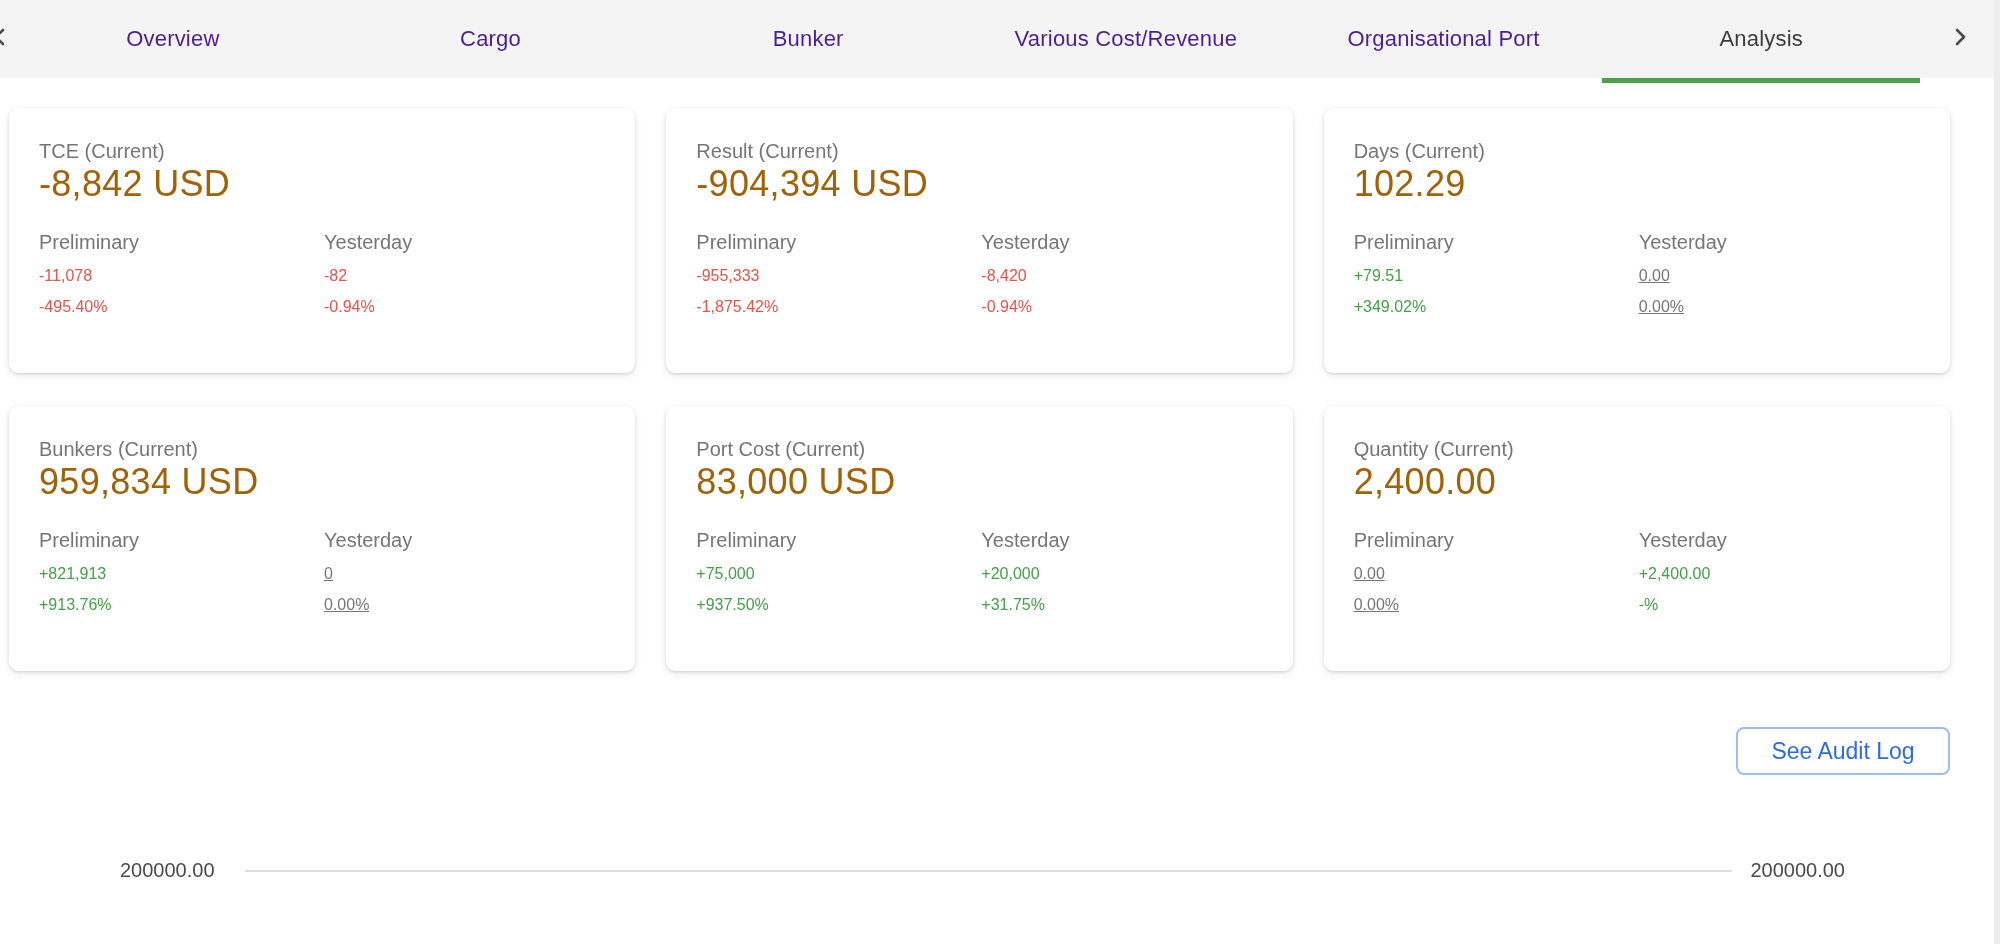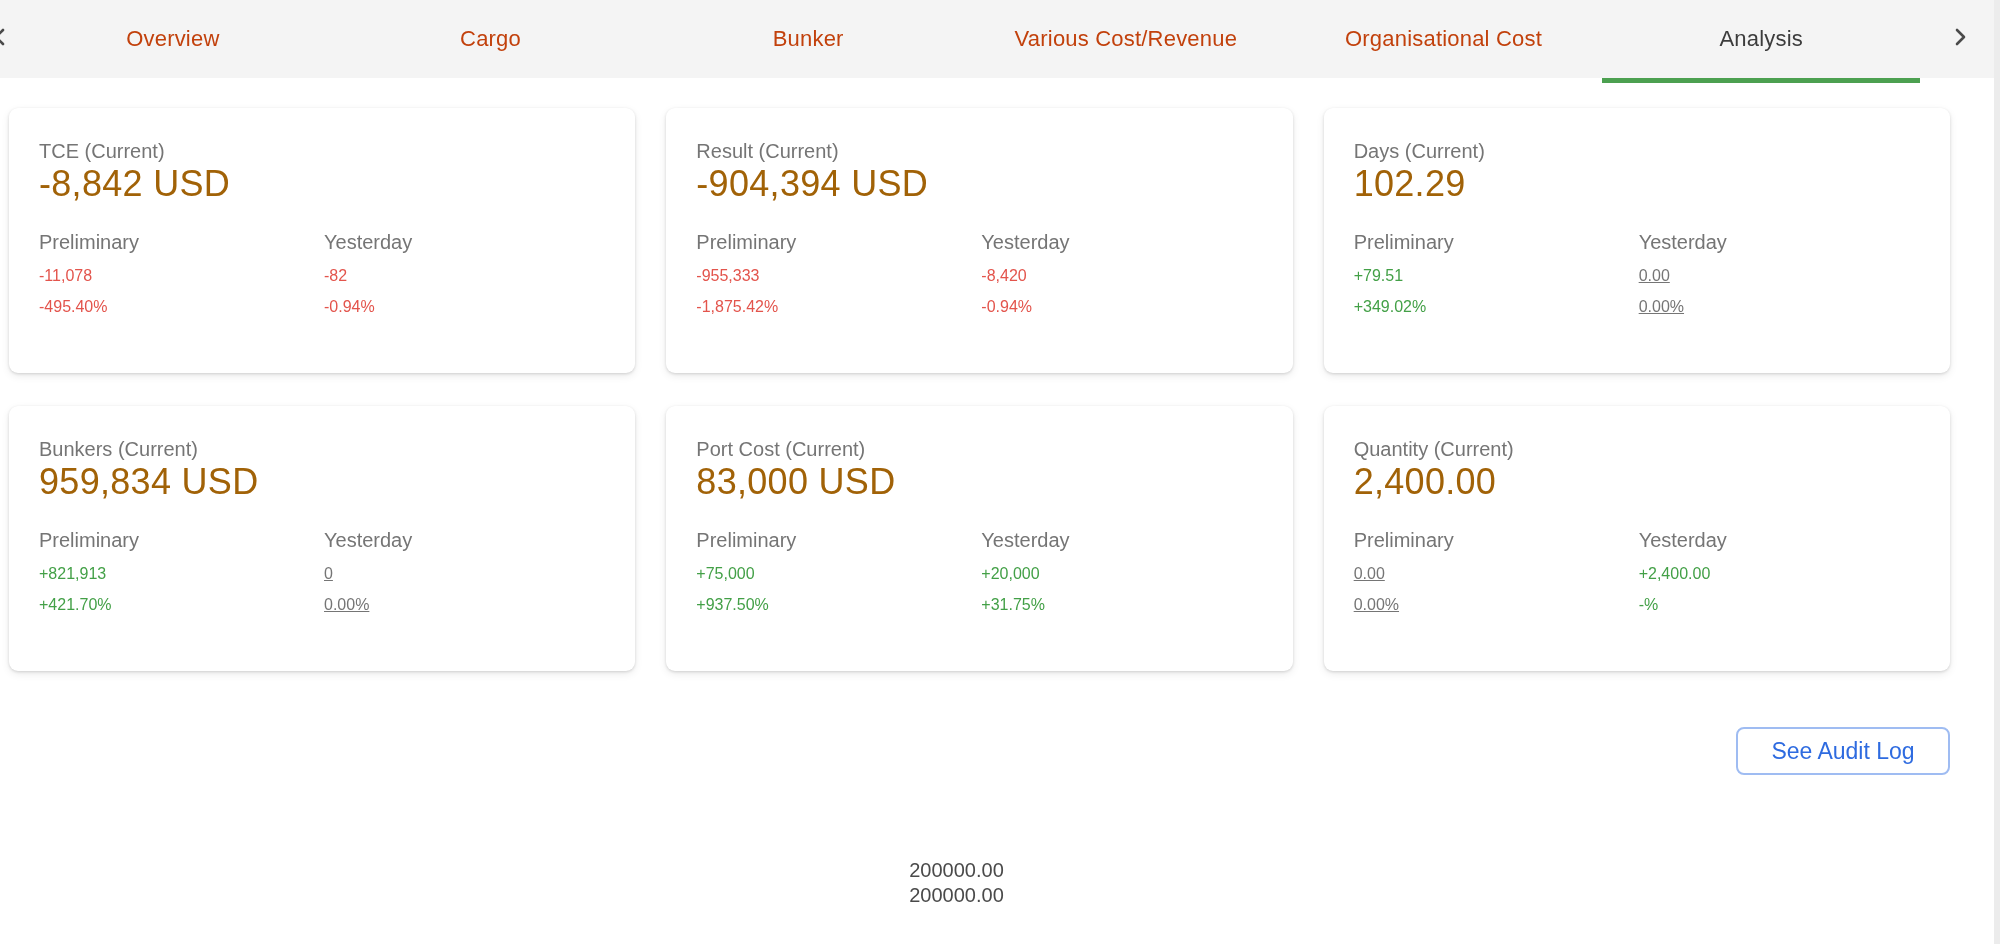--- a/index.html
+++ b/index.html
@@ -34,21 +34,21 @@
     cursor:pointer;
     color:#4a4a4a;
   }
   .scroll-btn.left{margin-left:-14px;}
   .scroll-btn.right{width:80px;}
   .scroll-btn svg{width:24px;height:24px;stroke:#4a4a4a;}
   .tab{
     flex:1 1 0;
     text-align:center;
     font-size:22px;
-    color:#c2410c;
+    color:#4c1d95;
     letter-spacing:.2px;
     height:78px;
     line-height:78px;
     cursor:pointer;
     position:relative;
     white-space:nowrap;
   }
   .tab.tab-active{color:#3c3c3c;}
   .tab.tab-active::after{
     content:"";
@@ -119,22 +119,21 @@
     font-family:"Liberation Sans", sans-serif;
     display:flex;align-items:center;justify-content:center;
     cursor:pointer;
   }
 
   
   .scale-row{
     margin-top:84px;
     display:flex;
     align-items:center;
-    padding:0 155px 0 68px;
-    flex-direction:column;
+    padding:0 155px 0 120px;
   }
   .scale-label{
     font-size:20px;
     color:#4a4a4a;
     flex:0 0 auto;
   }
   .scale-line{
     flex:1 1 auto;
     border-top:2px solid #dedede;
     margin-left:30px;
@@ -158,21 +157,21 @@
     <span>
       <svg viewBox="0 0 24 24" fill="none" stroke-width="2.6" stroke-linecap="round" stroke-linejoin="round">
           <polyline points="15 5 8 12 15 19"></polyline>
         </svg>
     </span>
   </div>
   <div class="tab tab-inactive">Overview</div>
   <div class="tab tab-inactive">Cargo</div>
   <div class="tab tab-inactive">Bunker</div>
   <div class="tab tab-inactive">Various Cost/Revenue</div>
-  <div class="tab tab-inactive">Organisational Cost</div>
+  <div class="tab tab-inactive">Organisational Port</div>
   <div class="tab tab-active">Analysis</div>
   <div class="scroll-btn right">
     <span>
       <svg viewBox="0 0 24 24" fill="none" stroke-width="2.6" stroke-linecap="round" stroke-linejoin="round">
           <polyline points="9 5 16 12 9 19"></polyline>
         </svg>
     </span>
   </div>
 </div>
 
@@ -230,21 +229,21 @@
       </div>
     </div>
 
     <div class="card">
       <div class="card-title">Bunkers (Current)</div>
       <div class="card-value">959,834 USD</div>
       <div class="metrics">
         <div>
           <div class="metric-label">Preliminary</div>
           <div class="metric-line trend-positive">+821,913</div>
-          <div class="metric-line trend-positive">+421.70%</div>
+          <div class="metric-line trend-positive">+913.76%</div>
         </div>
         <div>
           <div class="metric-label">Yesterday</div>
           <div class="metric-line trend-neutral">0</div>
           <div class="metric-line trend-neutral">0.00%</div>
         </div>
       </div>
     </div>
 
     <div class="card">

